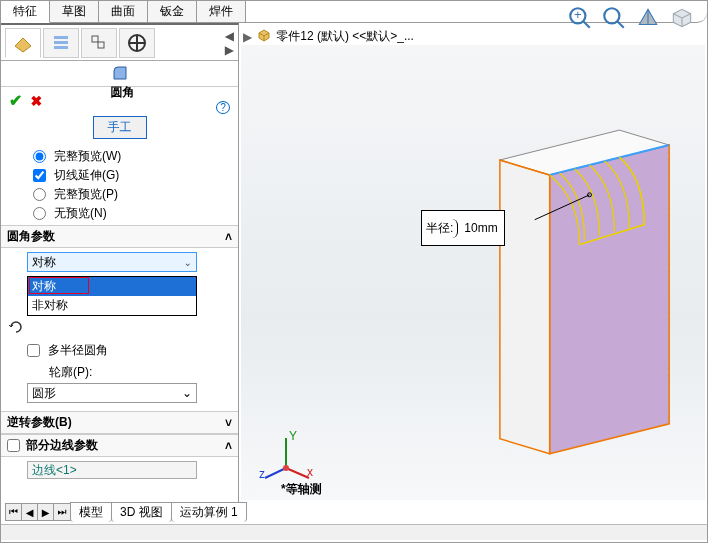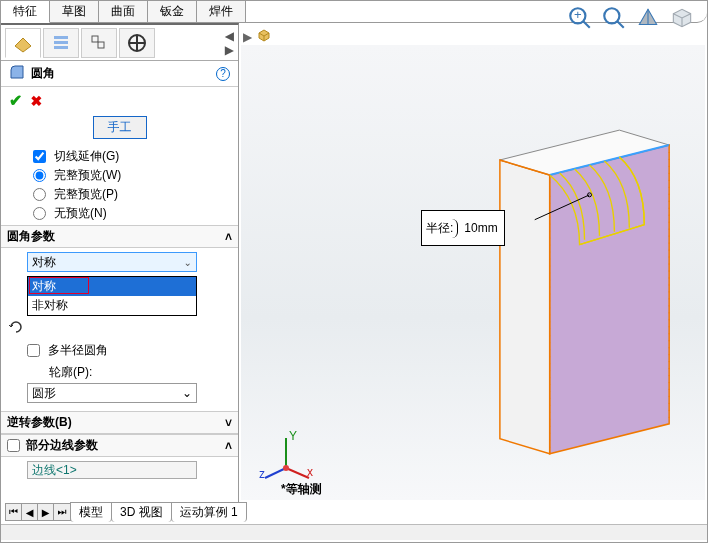--- a/index.html
+++ b/index.html
@@ -8,21 +8,21 @@
 .top-tab{padding:2px 12px;border-right:1px solid #999;background:#f5f5f5;cursor:pointer;}
 .top-tab.active{background:#fff;border-bottom:1px solid #fff;margin-bottom:-1px;}
 .tool-icons{position:absolute;top:4px;right:12px;display:flex;gap:8px;}
 .tool-icons svg{width:26px;height:26px;}
 .bread{position:absolute;top:26px;left:242px;display:flex;align-items:center;gap:4px;font-size:12px;}
 .bread .arrow{color:#666;}
 .main{position:absolute;top:22px;left:0;width:238px;height:480px;border-right:1px solid #999;border-top:2px solid #6a6a6a;background:#fff;}
 .pm-tabs{display:flex;height:36px;border-bottom:1px solid #aaa;align-items:center;padding:0 4px;gap:2px;}
 .pm-tabs .pt{width:36px;height:30px;border:1px solid #ccc;background:#f4f4f4;display:flex;align-items:center;justify-content:center;}
 .pm-tabs .pt.active{background:#fff;border-bottom:1px solid #fff;}
-.pm-header{display:flex;align-items:center;padding:4px 8px;border-bottom:1px solid #ccc;height:26px;}
+.pm-header{display:flex;align-items:center;padding:4px 8px;border-bottom:1px solid #ccc;height:26px;flex-direction:column;}
 .pm-header .t{font-weight:bold;margin-left:6px;}
 .pm-header .help{margin-left:auto;color:#06c;border:1px solid #06c;border-radius:50%;width:14px;height:14px;display:flex;align-items:center;justify-content:center;font-size:10px;}
 .confirm{display:flex;gap:8px;padding:4px 8px;align-items:center;}
 .ok{color:#12a012;font-weight:bold;font-size:16px;}
 .cancel{color:#d00;font-weight:bold;font-size:14px;}
 .sub-tabs{display:flex;justify-content:center;padding:2px 0 6px;gap:0;}
 .sub-tab{padding:2px 14px;border:1px solid #999;background:#f0f0f0;cursor:pointer;}
 .sub-tab.active{color:#1466c8;border-color:#1466c8;}
 .section{padding:2px 8px;}
 .row{display:flex;align-items:center;gap:4px;padding:1px 0 1px 24px;}
@@ -84,20 +84,21 @@
         <path d="M4 8 L12 12 L20 8 M12 12 L12 20" stroke="#a0a8b0" fill="none"></path>
       </svg></span>
 </div>
 
 <div class="bread">
   <span class="arrow">▶</span>
   <span><svg width="16" height="16" viewBox="0 0 16 16">
         <path d="M3 6 L8 3 L13 6 L13 11 L8 14 L3 11 Z" fill="#e8c060" stroke="#b58a20"></path>
         <path d="M3 6 L8 9 L13 6 M8 9 L8 14" stroke="#b58a20" fill="none"></path>
       </svg></span>
+  <span>零件12 (默认) &lt;&lt;默认&gt;_...</span>
 </div>
 
 <div class="main">
   <div class="pm-tabs">
     <div class="pt active">
         <svg width="22" height="22">
           <path d="M3 14 L11 6 L19 14 L11 20 Z" fill="#e8c060" stroke="#b58a20"></path>
         </svg>
       </div>
     <div class="pt">
@@ -138,26 +139,26 @@
     <span class="ok">✔</span>
     <span class="cancel">✖</span>
   </div>
 
   <div class="sub-tabs">
     <div class="sub-tab active">手工</div>
   </div>
 
   <div class="section">
     <div class="row">
+        <input type="radio" name="prev" checked="" style="">
+        <span>完整预览(W)</span>
+      </div>
+    <div class="row">
         <input type="checkbox" class="cb" checked="" style="">
         <span>切线延伸(G)</span>
-      </div>
-    <div class="row">
-        <input type="radio" name="prev" checked="" style="">
-        <span>完整预览(W)</span>
       </div>
     <div class="row">
         <input type="radio" name="prev" style="">
         <span>完整预览(P)</span>
       </div>
     <div class="row">
         <input type="radio" name="prev" style="">
         <span>无预览(N)</span>
       </div>
   </div>

